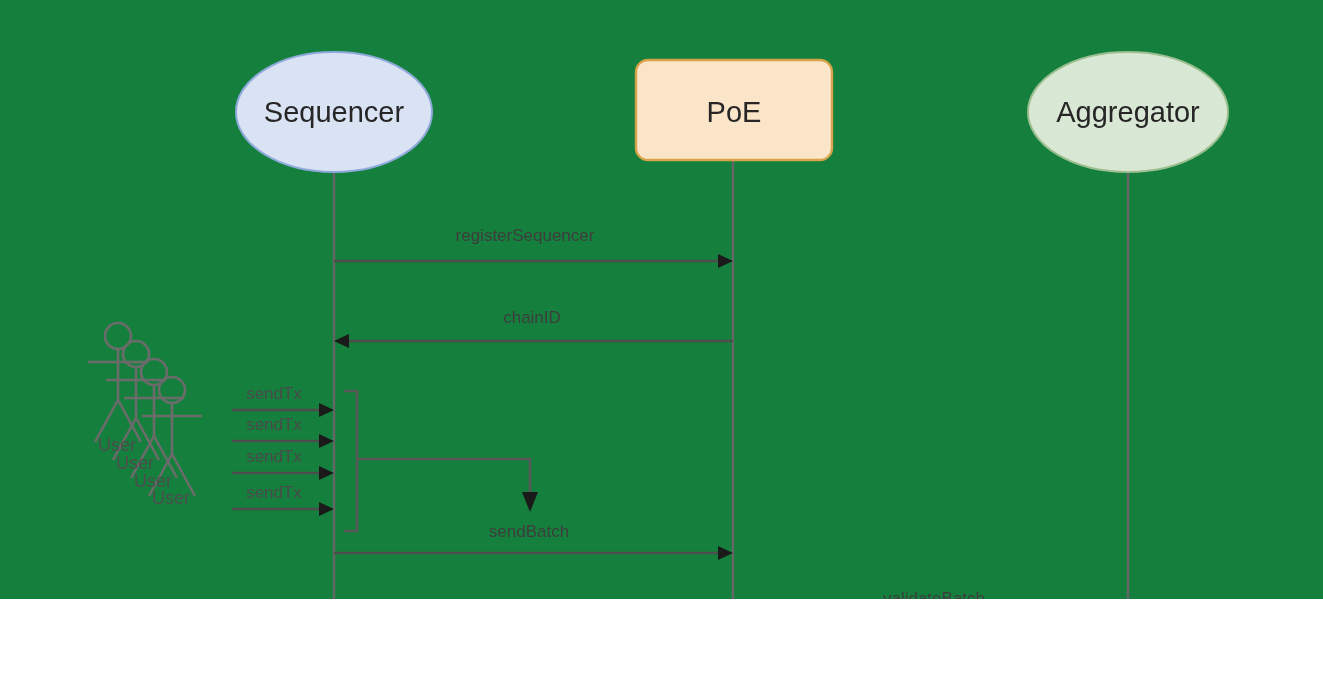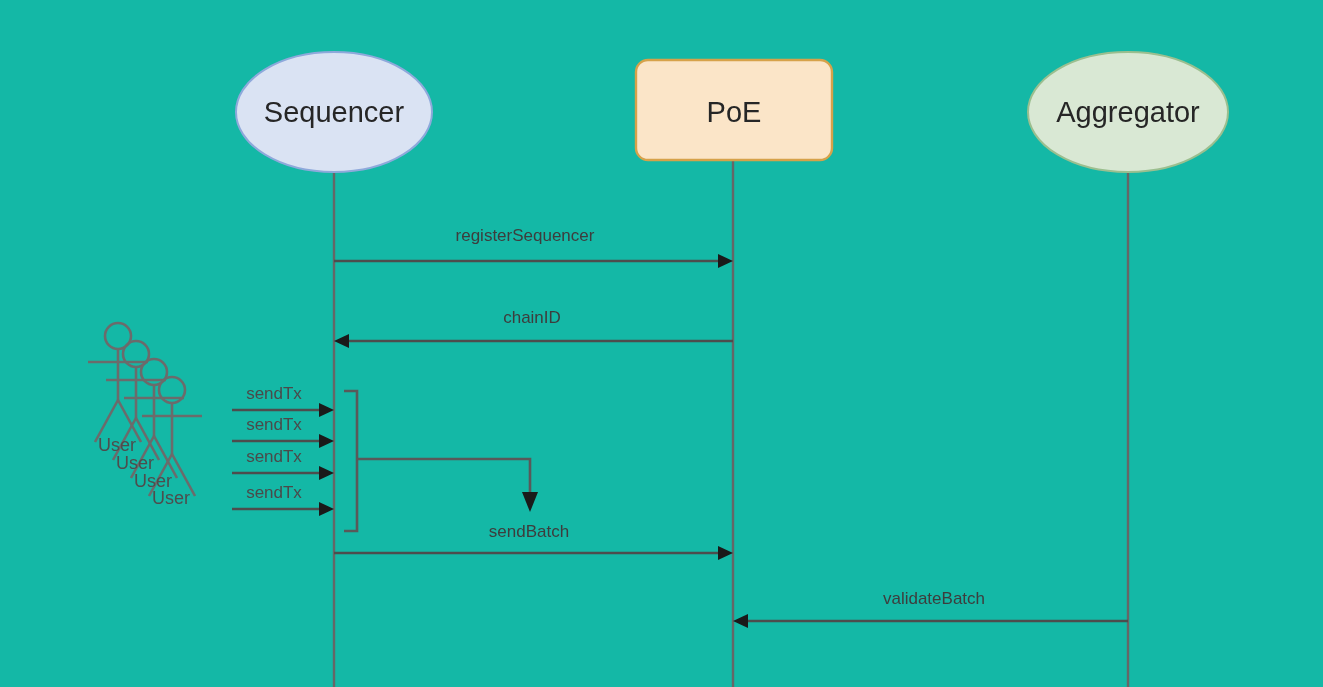--- a/index.html
+++ b/index.html
@@ -7,22 +7,22 @@
     margin: 0;
     padding: 0;
     background: #ffffff;
   }
   body {
     font-family: "Liberation Sans", sans-serif;
   }
   #canvas {
     position: relative;
     width: 1323px;
-    height: 687px;
-    background: #14b8a6;
+    height: 599px;
+    background: #15803d;
     overflow: hidden;
   }
   #diagram-svg {
     position: absolute;
     left: 0;
     top: 0;
     width: 1323px;
     height: 687px;
   }
   .node-label {

